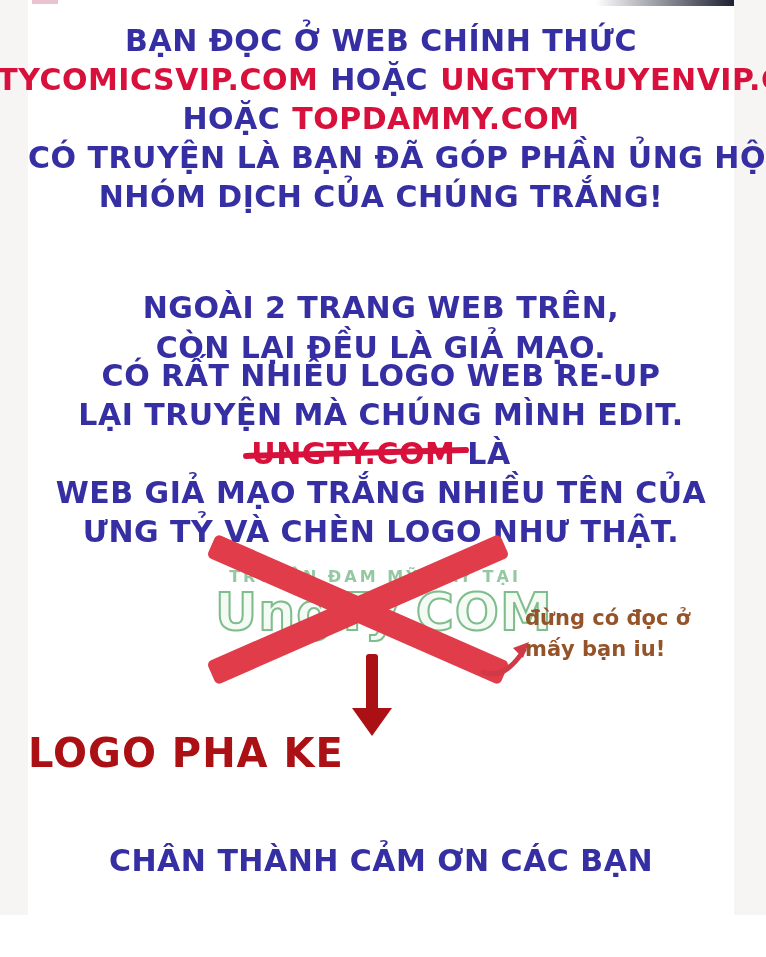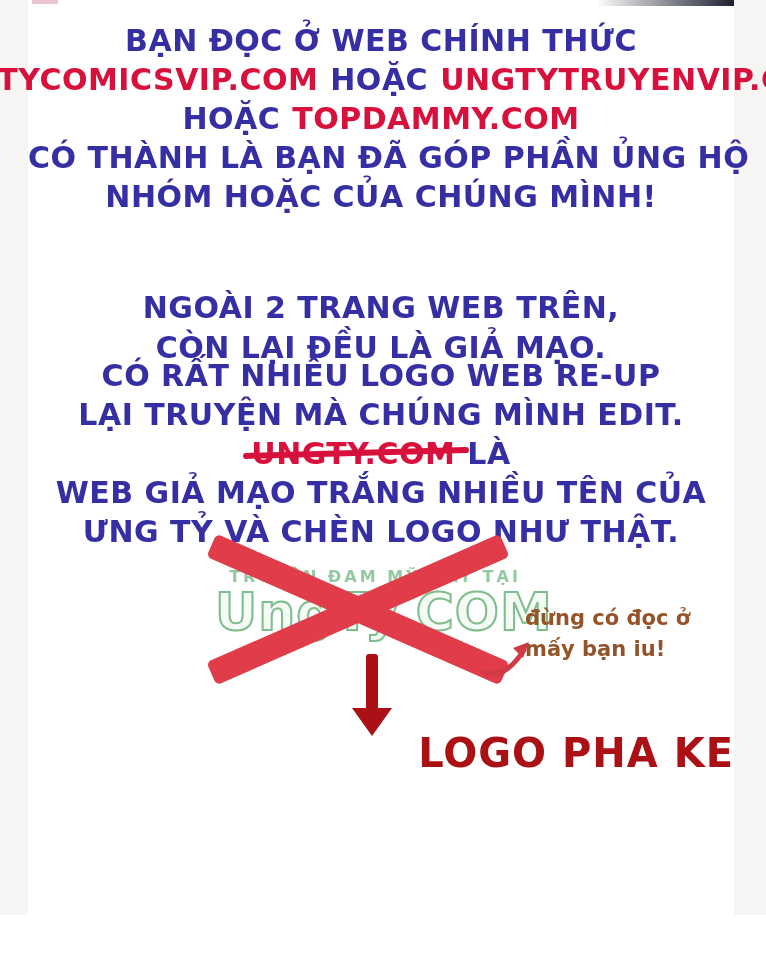--- a/index.html
+++ b/index.html
@@ -49,21 +49,21 @@
   .x-stroke.a{transform:rotate(23.7deg);}
   .x-stroke.b{transform:rotate(-23.7deg);}
   .curve-arrow{position:absolute;left:480px;top:636px;}
   .note{position:absolute;left:525px;top:603px;width:225px;
     color:var(--brown);font-size:21px;line-height:31px;}
   .down-arrow-shaft{position:absolute;left:366px;top:654px;width:12px;height:58px;
     background:var(--dark-red);border-radius:3px;}
   .down-arrow-head{position:absolute;left:352px;top:708px;width:0;height:0;
     border-left:20px solid transparent;border-right:20px solid transparent;
     border-top:28px solid var(--dark-red);}
-  .fake-label{position:absolute;left:28px;top:731px;width:706px;text-align:right;
+  .fake-label{position:absolute;left:28px;top:731px;width:706px;text-align:left;
     font-size:40px;line-height:44px;letter-spacing:1px;color:var(--dark-red);}
 </style>
 </head>
 <body>
 
 <div class="page">
 
   <div class="strip left"></div>
   <div class="strip right"></div>
   <div class="top-wedge"></div>
@@ -73,22 +73,22 @@
     <div class="line blue">BẠN ĐỌC Ở WEB CHÍNH THỨC</div>
     <div class="line mixline">
       <span class="red">UNGTYCOMICSVIP.COM</span>
       <span class="blue">HOẶC</span>
       <span class="red">UNGTYTRUYENVIP.COM</span>
     </div>
     <div class="line mixline">
       <span class="blue">HOẶC</span>
       <span class="red">TOPDAMMY.COM</span>
     </div>
-    <div class="line blue">CÓ THÀNH LÀ BẠN ĐÃ GÓP PHẦN ỦNG HỘ</div>
-    <div class="line blue">NHÓM HOẶC CỦA CHÚNG MÌNH!</div>
+    <div class="line blue">CÓ TRUYỆN LÀ BẠN ĐÃ GÓP PHẦN ỦNG HỘ</div>
+    <div class="line blue">NHÓM DỊCH CỦA CHÚNG TRẮNG!</div>
   </div>
 
   <div class="block notice-block">
     <div class="line blue">NGOÀI 2 TRANG WEB TRÊN,</div>
     <div class="line blue">CÒN LẠI ĐỀU LÀ GIẢ MẠO.</div>
   </div>
 
   <div class="block warning-block">
     <div class="line blue">CÓ RẤT NHIỀU LOGO WEB RE-UP</div>
     <div class="line blue">LẠI TRUYỆN MÀ CHÚNG MÌNH EDIT.</div>
@@ -117,15 +117,16 @@
     <div>đừng có đọc ở</div>
     <div>mấy bạn iu!</div>
   </div>
 
   <div class="down-arrow-shaft"></div>
   <div class="down-arrow-head"></div>
 
   <div class="fake-label">LOGO PHA KE</div>
 
   <div class="block footer-block">
+    <div class="line blue">CHÂN THÀNH CẢM ƠN CÁC BẠN</div>
   </div>
 
 </div>
 
 </body></html>

